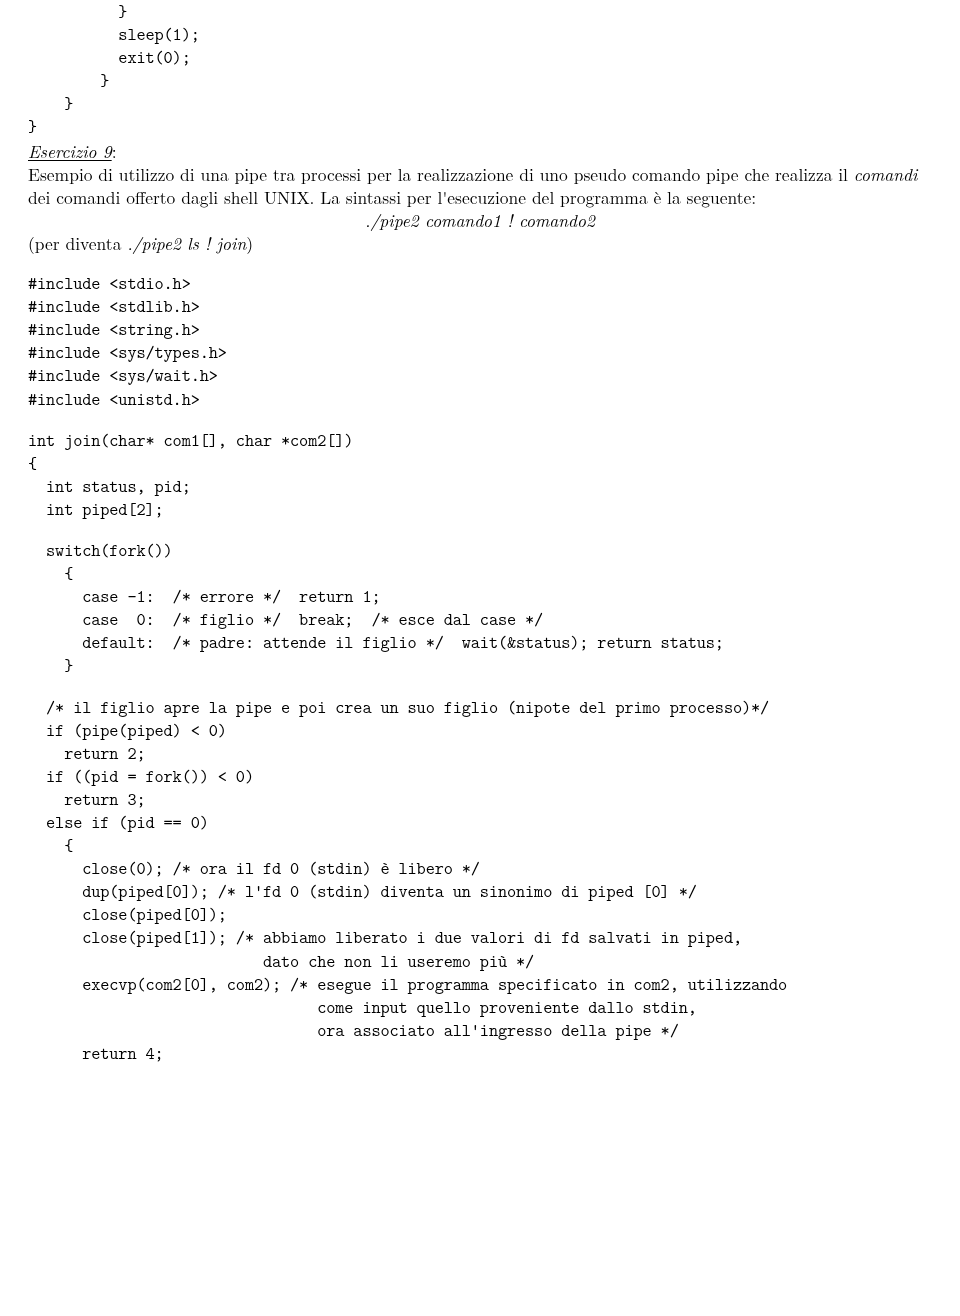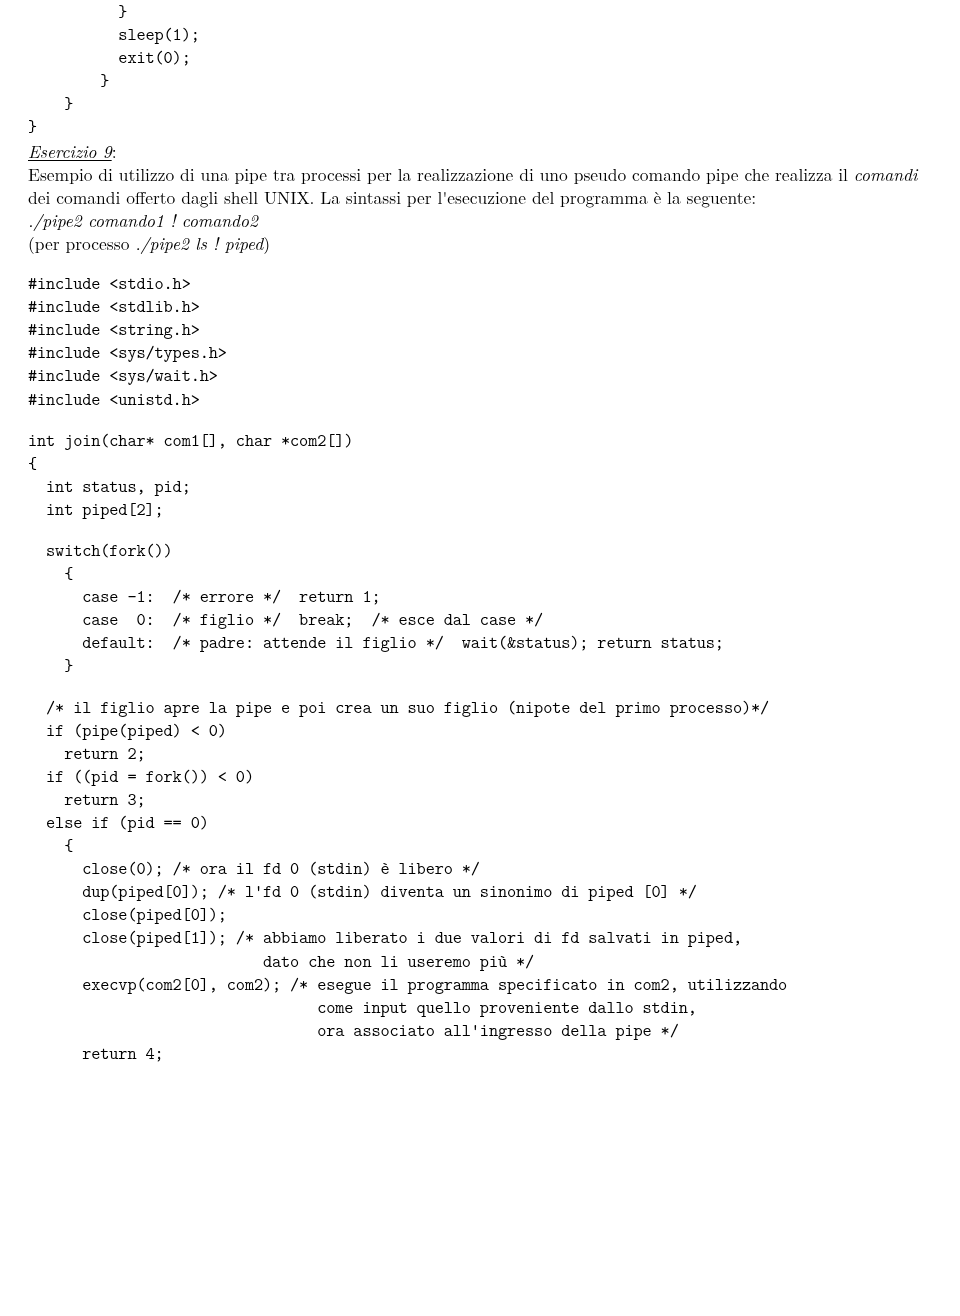--- a/index.html
+++ b/index.html
@@ -23,21 +23,21 @@
       margin: 0;
       white-space: pre;
       letter-spacing: -0.15px;
     }
     .prose {
       font-family: inherit;
       font-size: 17.5px;
       line-height: 1.32;
       margin: 0;
     }
-    .italic { font-style: italic; }
+    .italic { font-style: italic; text-align: center; }
     .under { text-decoration: underline; text-underline-offset: 2px; }
     .section {
       margin: 0;
     }
     .gap-med   { height: 18px; }
   </style>
 </head>
 <body>
 
 <pre class="tt section">          }
@@ -51,21 +51,21 @@
   <span class="italic under">Esercizio 9</span><span>:</span>
 </p>
 
 <p class="prose section" style="text-align:left;">
   <span>Esempio di utilizzo di una pipe tra processi per la realizzazione di uno pseudo comando pipe che realizza il </span><span class="italic">comandi</span><span> dei comandi offerto dagli shell UNIX. La sintassi per l'esecuzione del programma è la seguente:</span>
 </p>
 
 <p class="prose italic section">./pipe2 comando1 ! comando2</p>
 
 <p class="prose section">
-  <span>(per processo </span><span class="italic">./pipe2 ls ! piped</span><span>)</span>
+  <span>(per diventa </span><span class="italic">./pipe2 ls ! join</span><span>)</span>
 </p>
 
 <div class="gap-med"></div>
 
 <pre class="tt section">#include &lt;stdio.h&gt;
 #include &lt;stdlib.h&gt;
 #include &lt;string.h&gt;
 #include &lt;sys/types.h&gt;
 #include &lt;sys/wait.h&gt;
 #include &lt;unistd.h&gt;</pre>

